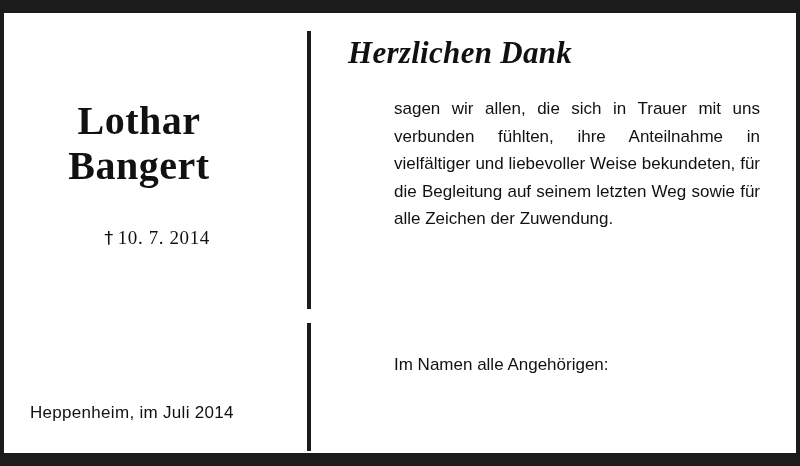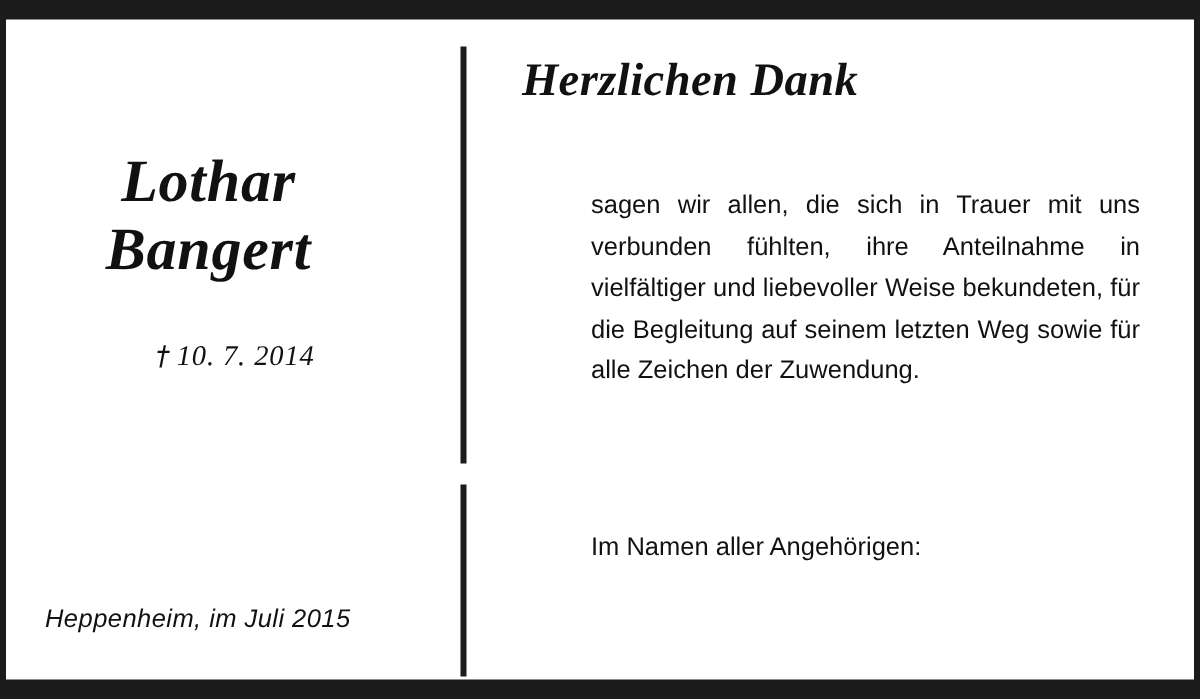--- a/index.html
+++ b/index.html
@@ -49,21 +49,20 @@
     background: #1b1b1b;
   }
 
   
   .left-col {
     position: absolute;
     left: 0;
     top: 0;
     width: 300px;
     height: 100%;
-    font-style: italic;
   }
   .deceased {
     position: absolute;
     left: 0;
     top: 86px;
     width: 270px;
     text-align: center;
     font-family: "Liberation Serif", serif;
   }
   .deceased .first {
@@ -126,21 +125,20 @@
     letter-spacing: 0.3px;
   }
   .body-block {
     position: absolute;
     left: 64px;
     width: 366px;
     text-align: justify;
     font-size: 17px;
     line-height: 1.62;
     color: #111111;
-    margin-top: 28px;
   }
   .para-1 { top: 82px; }
   .para-2 { top: 227px; }
   .closing {
     position: absolute;
     left: 64px;
     top: 338px;
     width: 366px;
     font-size: 17px;
     line-height: 1.62;
@@ -161,25 +159,25 @@
     <div class="divider-bottom"></div>
 
     <div class="left-col">
       <div class="deceased">
         <span class="first">Lothar</span>
         <span class="last">Bangert</span>
       </div>
       <div class="death-date">
         <span class="cross">†</span><span>10. 7. 2014</span>
       </div>
-      <div class="place-date">Heppenheim, im Juli 2015</div>
+      <div class="place-date">Heppenheim, im Juli 2014</div>
     </div>
 
     <div class="right-col">
       <div class="thanks-title">Herzlichen Dank</div>
       <div class="body-block para-1">sagen wir allen, die sich in Trauer mit uns verbunden fühlten, ihre Anteilnahme in vielfältiger und liebevoller Weise bekundeten, für die Begleitung auf seinem letzten Weg sowie für alle Zeichen der Zuwendung.</div>
       <div class="closing">
-        <span>Im Namen aller Angehörigen:</span>
+        <span>Im Namen alle Angehörigen:</span>
       </div>
     </div>
 
   </div>
 </div>
 
 </body></html>

